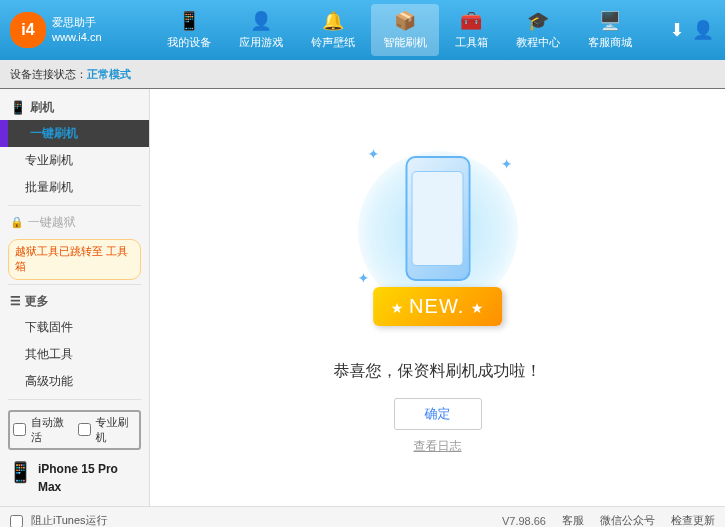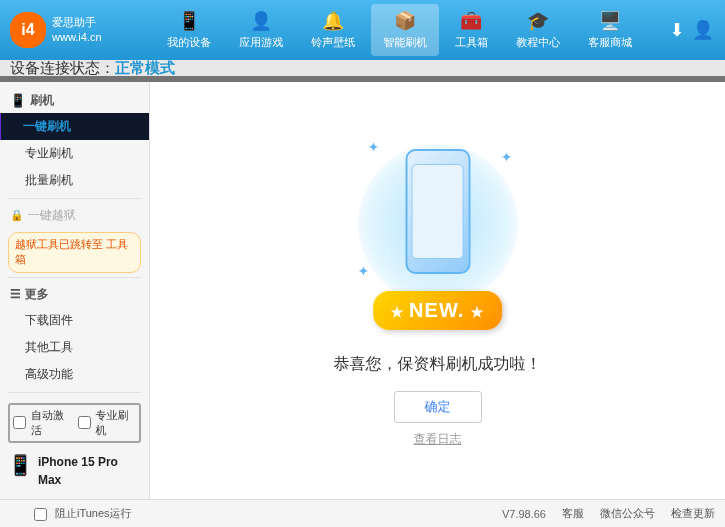--- a/index.html
+++ b/index.html
@@ -51,27 +51,27 @@
       align-items: center;
       gap: 8px;
       color: white;
       font-size: 18px;
     }
     .header-right span { cursor: pointer; }
 
     
     .title-bar {
       background: #e8e8e8;
-      height: 22px;
+      height: 29px;
       display: flex;
       align-items: center;
       padding: 0 10px;
-      font-size: 15px;
+      font-size: 11px;
       color: #555;
-      border-bottom: 6px solid #737373;
+      border-bottom: 1px solid #737373;
     }
     .title-bar span.status-text { color: #333; }
     .title-bar span.status-ok { color: #2196d4; font-weight: bold; }
 
     
     .main-layout {
       display: flex;
       height: calc(527px - 60px - 22px - 28px);
     }
 
@@ -93,22 +93,22 @@
     }
     .sidebar-section-label .section-icon { margin-right: 4px; font-size: 13px; color: #2196d4; }
     .sidebar-item {
       padding: 5px 16px 5px 22px;
       cursor: pointer;
       color: #333;
       font-size: 12px;
       border-left: 3px solid transparent;
     }
     .sidebar-item.active {
-      background: #0f172a;
-      border-left: 1px solid #6d28d9;
+      background: #404040;
+      border-left: 8px solid #6d28d9;
       color: #2196d4;
       font-weight: bold;
     }
     .sidebar-divider { height: 1px; background: #e0e0e0; margin: 4px 8px; }
     .sidebar-disabled {
       padding: 4px 10px;
       color: #aaa;
       font-size: 12px;
       display: flex;
       align-items: center;
@@ -183,29 +183,29 @@
     .sparkle {
       position: absolute;
       color: #64b5f6;
       font-size: 14px;
     }
     .sparkle-1 { top: 5px; left: 20px; }
     .sparkle-2 { top: 15px; right: 15px; }
     .sparkle-3 { bottom: 55px; left: 10px; }
     .new-banner {
       position: absolute;
-      bottom: 4px;
+      bottom: 15px;
       left: 50%;
       transform: translateX(-50%);
       background: linear-gradient(135deg, #ffd600 0%, #ff8f00 100%);
       color: white;
-      font-weight: bold;
+      font-weight: normal;
       font-size: 20px;
       padding: 8px 18px;
-      border-radius: 16px;
+      border-radius: 6px;
       white-space: nowrap;
       box-shadow: 2px 2px 6px rgba(0,0,0,0.2);
       letter-spacing: 1px;
     }
     .new-banner::before {
       content: '★ ';
       font-size: 14px;
     }
     .new-banner::after {
       content: ' ★';
@@ -239,21 +239,21 @@
     .footer {
       height: 28px;
       background: #f5f5f5;
       border-top: 1px solid #ddd;
       display: flex;
       align-items: center;
       padding: 0 10px;
       font-size: 11px;
       color: #555;
     }
-    .footer-left { display: flex; align-items: flex-end; gap: 6px; margin-left: 24px; }
+    .footer-left { display: flex; align-items: flex-end; gap: 6px; }
     .footer-checkbox { margin-right: 2px; }
     .footer-right {
       margin-left: auto;
       display: flex;
       align-items: center;
       gap: 16px;
       color: #666;
     }
     .footer-version { }
     .footer-link { cursor: pointer; color: #555; }

